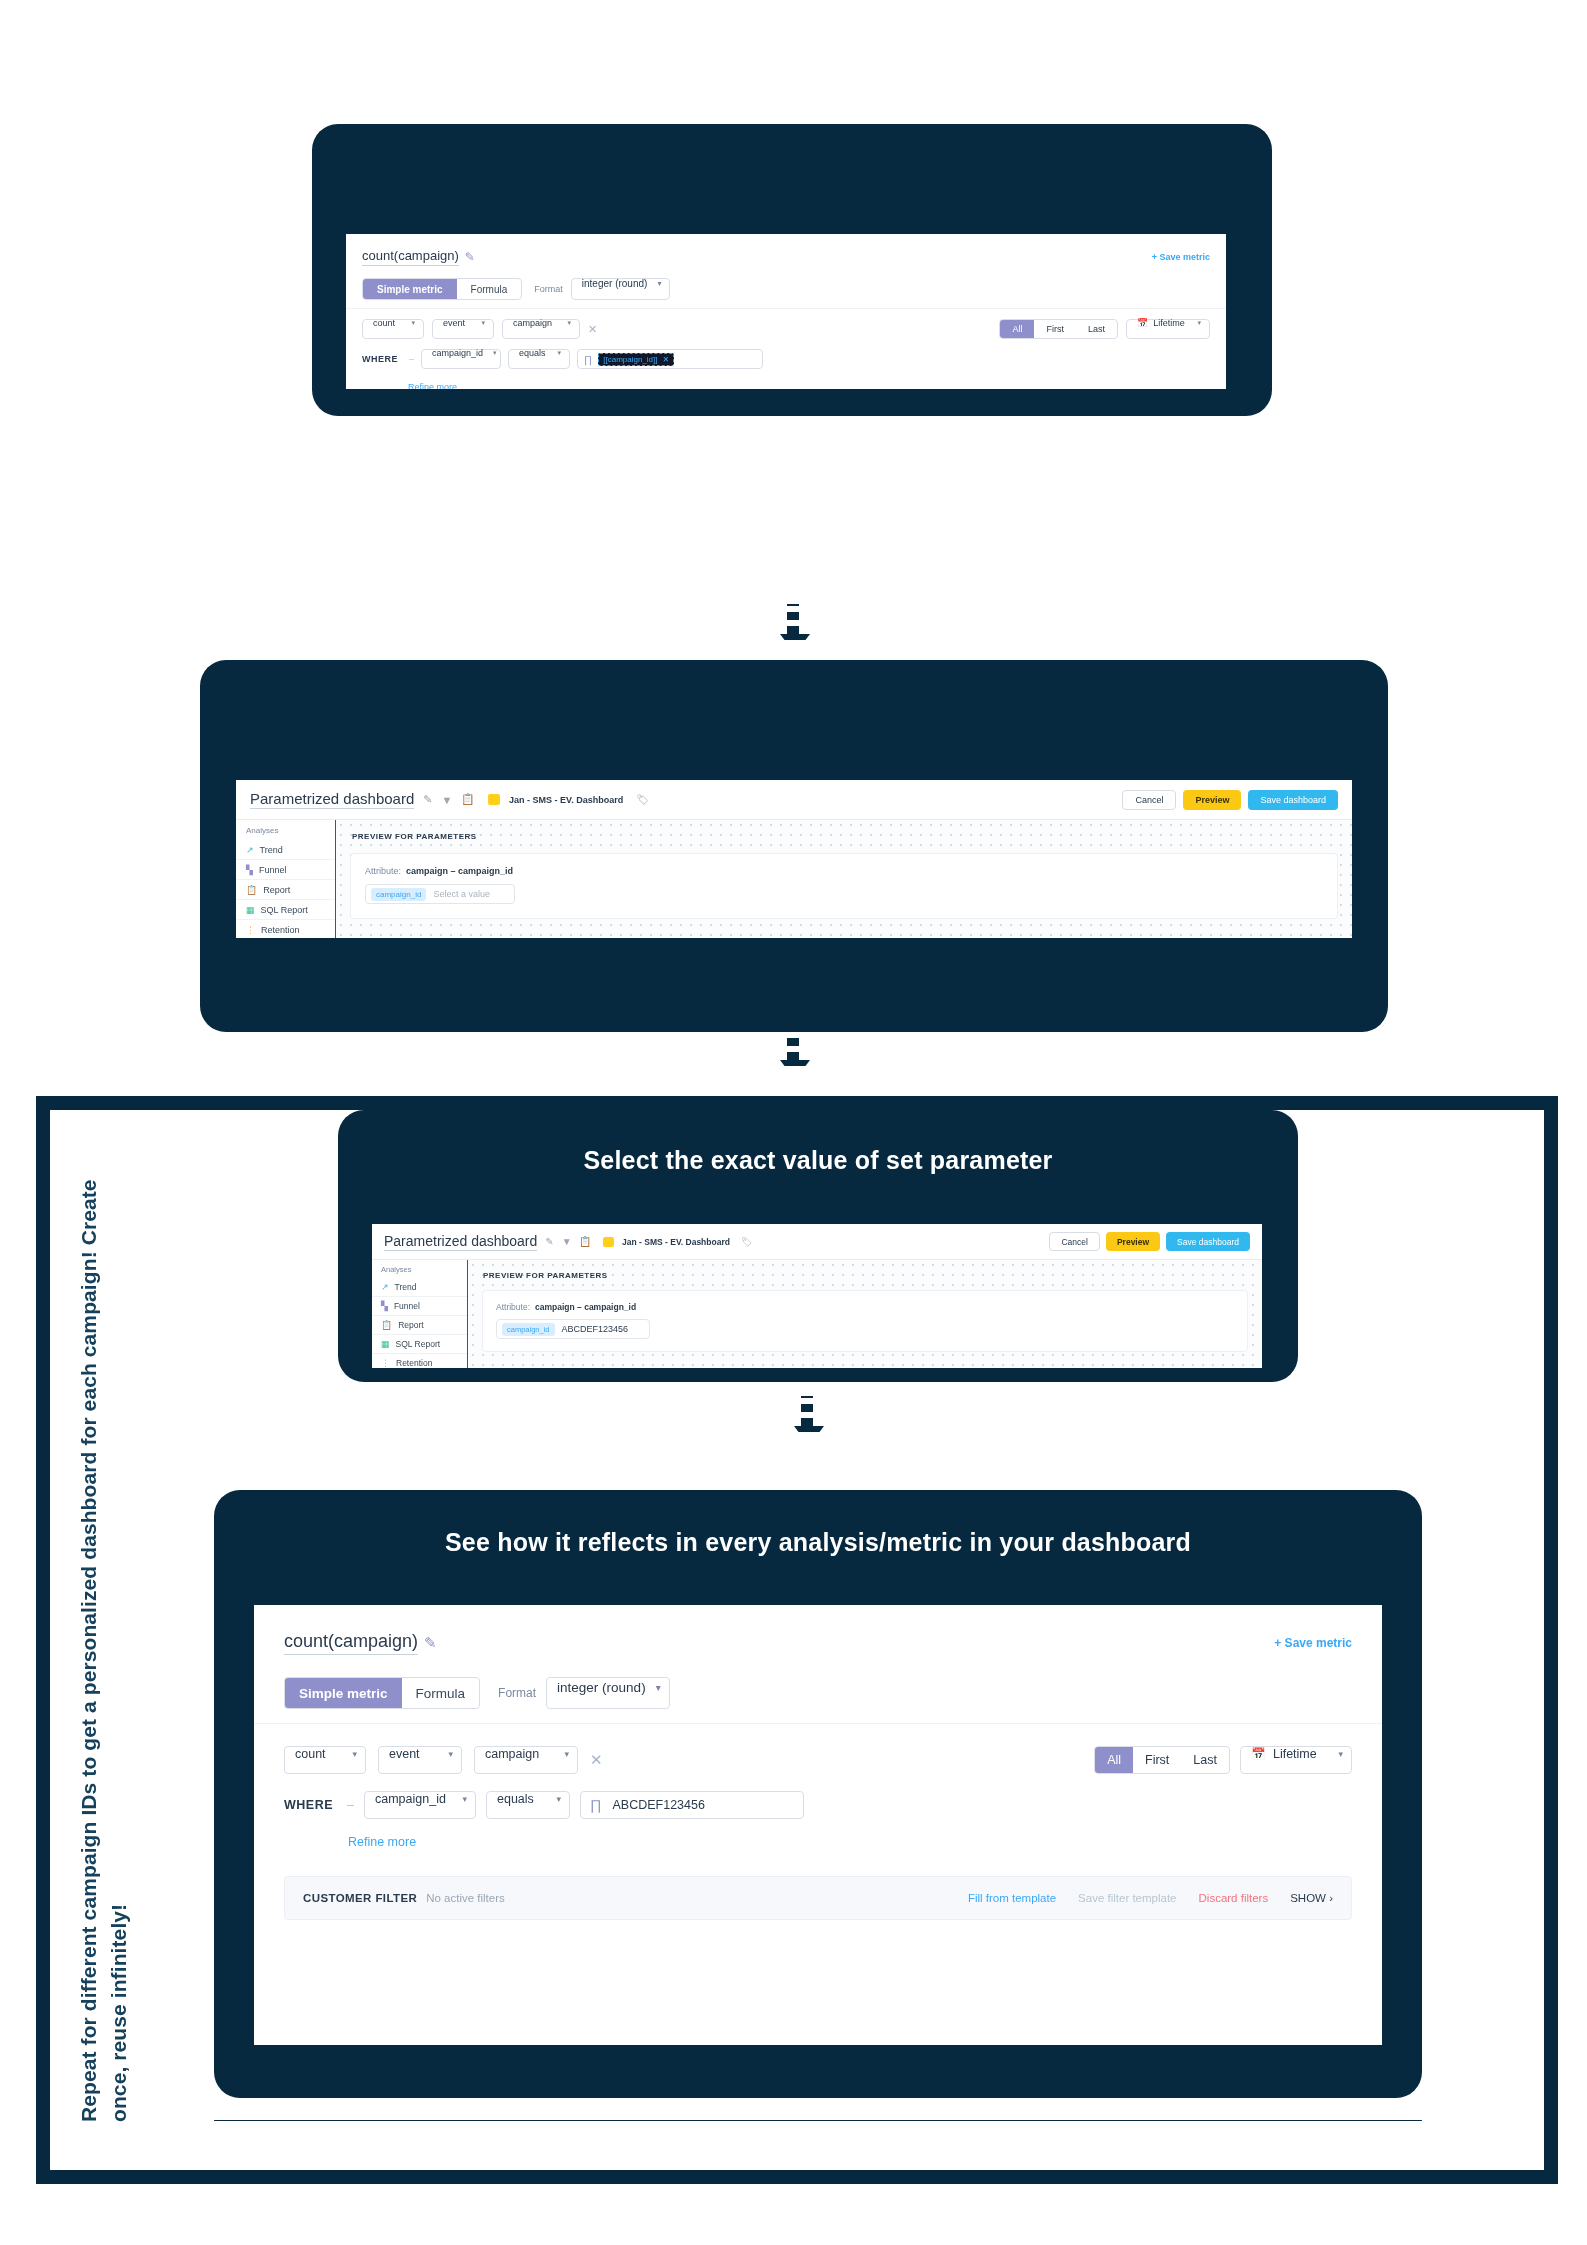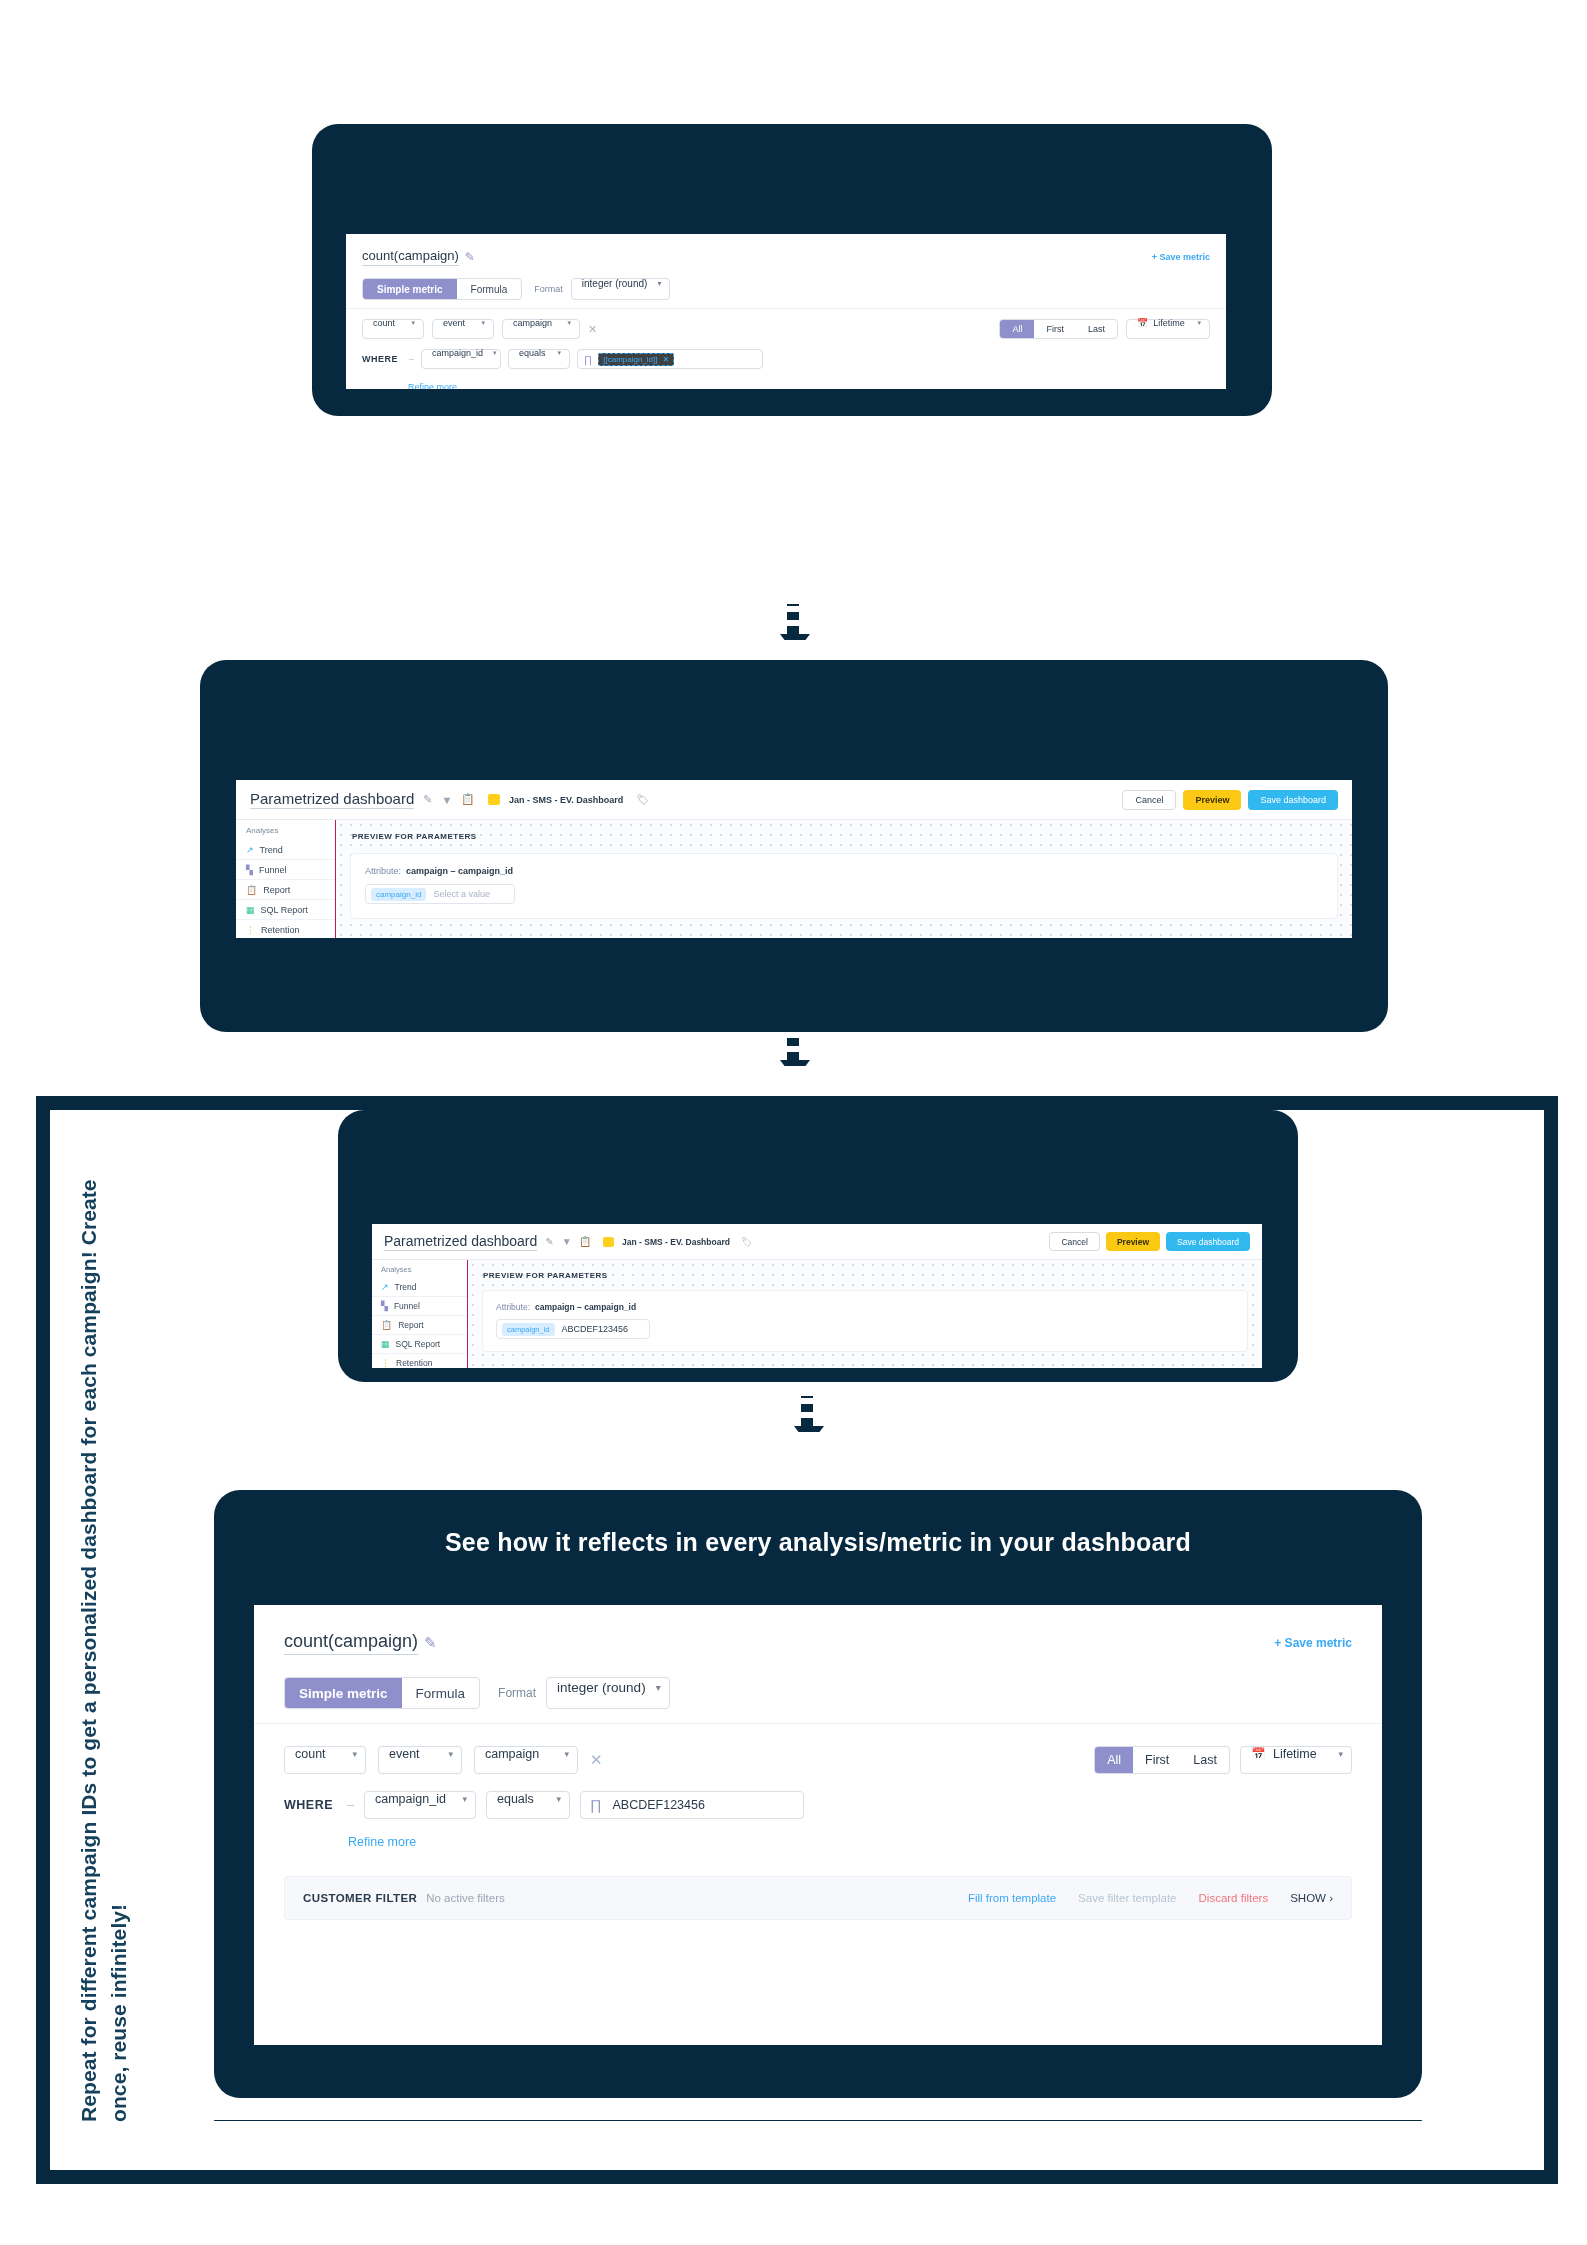--- a/index.html
+++ b/index.html
@@ -104,21 +104,21 @@
   .seg2 > div.active{ background:#8f8fcb; color:#ffffff; }
   .rule-row{ display:flex; align-items:center; }
   .where{ font-weight:bold; color:#2a3b4d; letter-spacing:.5px; }
   .dash{ color:#b9c2cd; }
   .pi{ color:#8d93c9; font-style:normal; }
   .valbox{
     border:1px solid #d9dee6; border-radius:4px; background:#fff;
     display:flex; align-items:center;
   }
   .param-chip{
-    border:1px dashed #3aa9f5; background:#404040; color:#3aa9f5;
+    border:1px dashed #3aa9f5; background:#0f172a; color:#3aa9f5;
     display:inline-flex; align-items:center; gap:5px;
   }
   .refine{ color:#3aa9f5; }
   .filterbar{
     background:#f7f8fb; border:1px solid #eceff4; border-radius:4px;
     display:flex; align-items:center; justify-content:space-between;
   }
   .cf-title{ font-weight:bold; color:#2a3b4d; letter-spacing:.4px; }
   .cf-sub{ color:#9aa6b5; }
   .lnk-blue{ color:#3aa9f5; }
@@ -314,20 +314,21 @@
   <div class="dots"></div>
   <div class="head"></div>
   <div class="head2"></div>
 </div>
 
 <div class="outer-frame" style="left:36px; top:1096px; width:1522px; height:1088px;">
 
   <div class="vertical-note" style="left:24px; top:52px; height:960px; width:62px;">Repeat for different campaign IDs to get a personalized dashboard for each campaign! Create once, reuse infinitely!</div>
 
   <div class="step-card" style="left:288px; top:0px; width:960px; height:272px;">
+    <div class="step-title" style="font-size:25px; margin-top:36px;">Select the exact value of set parameter</div>
 
     <div class="app" style="left:34px; top:114px; width:890px; height:144px;">
       <div class="db-top" style="height:36px;padding:0 12px;">
         <div style="display:flex;align-items:center;gap:8px;">
           <span class="db-name" style="font-size:14px;">Parametrized dashboard</span>
           <span style="color:#9aa6b5;font-size:10px;">✎</span>
           <span style="color:#9aa6b5;font-size:10px;">▼</span>
           <span style="color:#9aa6b5;font-size:10px;">📋</span>
           <span class="folder" style="width:11px;height:10px;margin-left:3px;"></span>
           <span style="font-size:8.5px;color:#2a3b4d;font-weight:bold;">Jan - SMS - EV. Dashboard</span>

